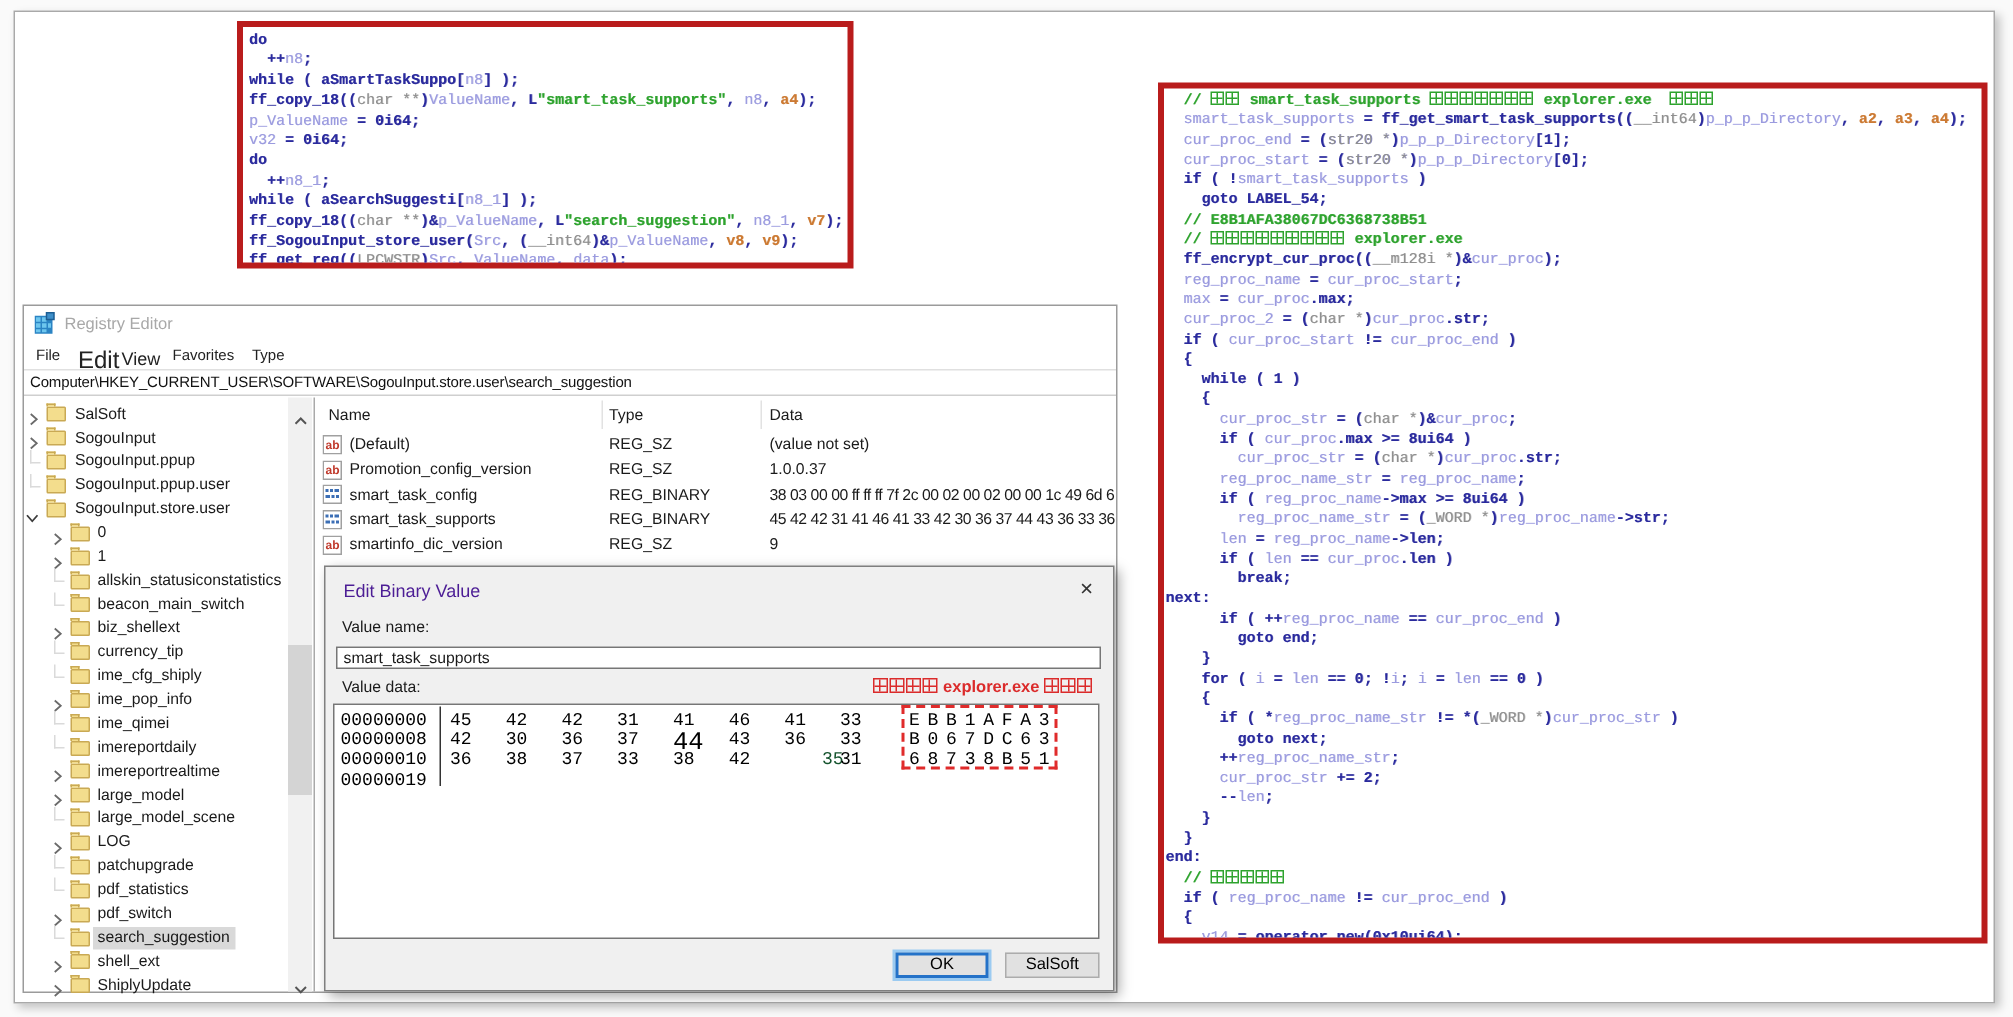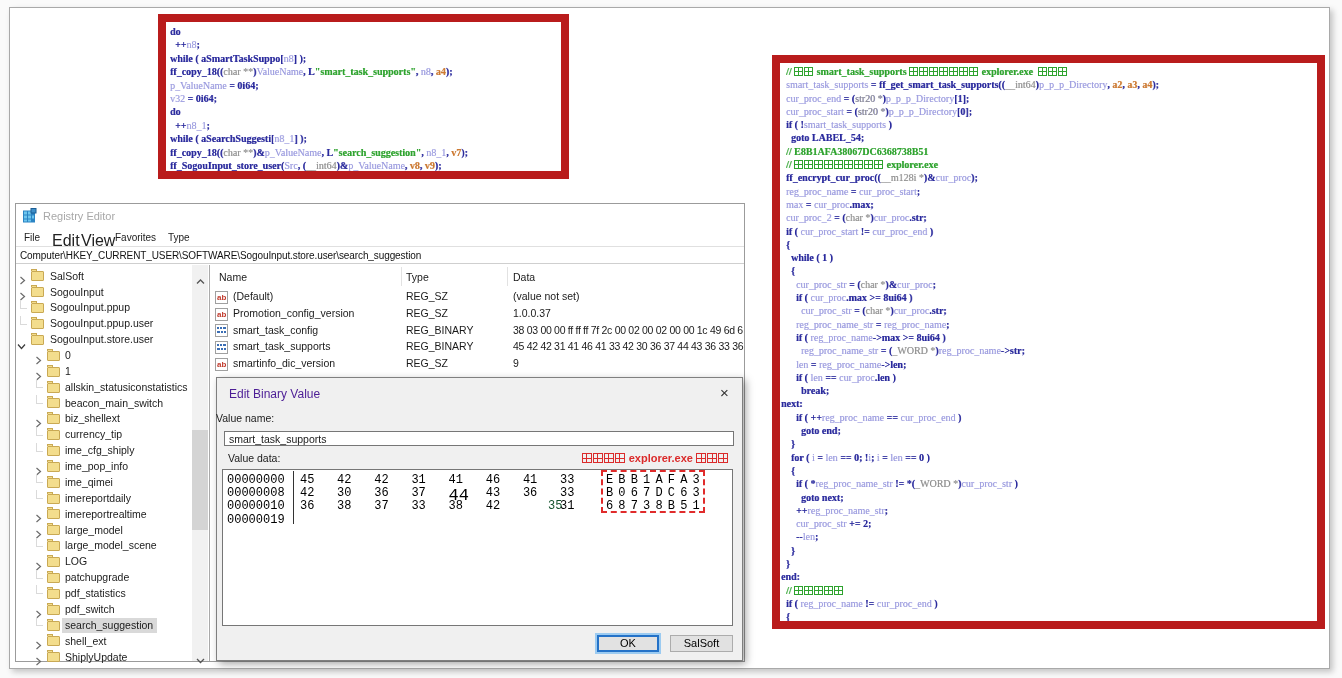--- a/index.html
+++ b/index.html
@@ -1,22 +1,22 @@
 <!DOCTYPE html>
 <html><head><meta charset="utf-8"><title>page</title>
 <style>
 html,body{margin:0;padding:0}
 body{width:1342px;height:678px;position:relative;background:#fafafa;
  font-family:"Liberation Sans",sans-serif;overflow:hidden;filter:blur(0.4px)}
 .abs{position:absolute}
 #card{left:9px;top:7px;width:1319px;height:660px;background:#fff;
  border:1px solid #a9a9a9;box-shadow:3px 3px 6px rgba(0,0,0,.22)}
 
-.codebox{background:#fff;border:8px solid #b91c1c;box-sizing:border-box;
- font-family:Liberation Serif, serif;font-size:10px;font-weight:700;
+.codebox{background:#fff;border:4px solid #b91c1c;box-sizing:border-box;
+ font-family:Liberation Mono, monospace;font-size:10px;font-weight:700;
  color:#2A2A9D;white-space:pre;overflow:hidden;text-shadow:0.4px 0.3px 0 rgba(42,42,157,0.55)}
 .codebox .v{text-shadow:0.4px 0.3px 0 rgba(155,155,223,0.55)}
 .codebox .c,.codebox .g{text-shadow:0.4px 0.3px 0 rgba(46,163,46,0.55)}
 .codebox .y{text-shadow:0.4px 0.3px 0 rgba(143,143,143,0.55)}
 .codebox .o{text-shadow:0.4px 0.3px 0 rgba(204,122,51,0.55)}
 #box1{left:158px;top:14px;width:411px;height:165px;line-height:13.4px;padding:3px 0 0 4px}
 #box2{left:772px;top:55px;width:553px;height:574px;line-height:13.3px;padding:2px 0 0 1px}
 .v{color:#9B9BDF;font-weight:400}
 .g{color:#2EA32E}
 .c{color:#2EA32E}
@@ -56,21 +56,21 @@
       <rect x="9" y="7.5" width="2" height="3"></rect>
 <rect x="1" y="11.5" width="3" height="2"></rect>
       <rect x="5" y="11.5" width="3" height="2"></rect>
 </g>
 <rect x="7.5" y="0" width="6" height="5.5" fill="#1c5e94"></rect>
 <rect x="8.5" y="1" width="4" height="3.5" fill="#3e8fc9"></rect>
 </svg>
 <div class="abs" style="left:43px;top:210px;font-size:11px;color:#a8a8a8">Registry Editor</div>
 <div class="abs" style="left:24px;top:232px;font-size:10px;color:#222">File</div>
 <div class="abs" style="left:52px;top:232px;font-size:16px;color:#222">Edit</div>
-<div class="abs" style="left:81px;top:232px;font-size:16px;color:#222">View</div>
+<div class="abs" style="left:81px;top:232px;font-size:12px;color:#222">View</div>
 <div class="abs" style="left:115px;top:232px;font-size:10px;color:#222">Favorites</div>
 <div class="abs" style="left:168px;top:232px;font-size:10px;color:#222">Type</div>
 <div class="abs" style="left:16px;top:246px;width:728px;height:18px;background:#fff;border-top:1px solid #e0e0e0;border-bottom:1px solid #cfcfcf;box-sizing:border-box"></div>
 <div class="abs" style="left:20px;top:250px;font-size:10px;letter-spacing:-0.1px;color:#111">Computer\HKEY_CURRENT_USER\SOFTWARE\SogouInput.store.user\search_suggestion</div>
 <div class="abs" style="left:19px;top:271.4px;width:8px;height:9px"><svg width="7" height="9" viewBox="0 0 7 9">
       <path d="M1.5 1 L5.5 4.5 L1.5 8" stroke="#6b6b6b" stroke-width="1.2" fill="none"></path>
     </svg></div>
 <div class="abs" style="left:31px;top:271.4px;width:13px;height:10px;background:#f3dd8d;border:1px solid #c9a954;border-radius:1px;box-sizing:border-box"></div>
 <div class="abs" style="left:31px;top:269.4px;width:6px;height:2px;background:#f3dd8d;border:1px solid #c9a954;border-bottom:none;box-sizing:border-box"></div>
 <div class="abs wtxt" style="left:50px;top:269.6px">SalSoft</div>
@@ -254,21 +254,21 @@
 <div class="abs" style="left:215px;top:356.8px;width:13px;height:13px"><svg width="13" height="13" viewBox="0 0 13 13">
       <rect x="0.5" y="0.5" width="12" height="12" fill="#fff" stroke="#a0a0a0"></rect>
       <text x="2" y="9" font-size="8" font-weight="bold" fill="#c0392b" font-family="Liberation Sans">ab</text>
     </svg></div>
 <div class="abs wtxt" style="left:233px;top:356.9px">smartinfo_dic_version</div>
 <div class="abs wtxt" style="left:406px;top:356.9px">REG_SZ</div>
 <div class="abs wtxt" style="left:513px;top:356.9px;width:231px;overflow:hidden;height:13px">9</div>
 <div class="abs" id="dlg"></div>
 <div class="abs" style="left:229px;top:387px;font-size:12px;color:#4c1d95">Edit Binary Value</div>
 <div class="abs" style="left:720px;top:384px;font-size:15px;color:#333;font-weight:400">×</div>
-<div class="abs wtxt" style="left:216px;top:412px">Value name:</div>
+<div class="abs wtxt" style="left:228px;top:412px">Value name:</div>
 <div class="abs" style="left:224px;top:431px;width:510px;height:15px;background:#fff;border:1px solid #767676;box-sizing:border-box"></div>
 <div class="abs wtxt" style="left:229px;top:433px">smart_task_supports</div>
 <div class="abs wtxt" style="left:228px;top:452px">Value data:</div>
 <div class="abs" style="left:560px;top:452px;width:169px;text-align:right;font-size:11px;font-weight:700;color:#DB2B2B;white-space:nowrap"><i class="cjr"></i><i class="cjr"></i><i class="cjr"></i><i class="cjr"></i> explorer.exe <i class="cjr"></i><i class="cjr"></i><i class="cjr"></i></div>
 <div class="abs" style="left:222px;top:469px;width:511px;height:157px;background:#fff;border:1px solid #767676;box-sizing:border-box"></div>
 <div class="abs mono" style="left:227px;top:472.5px;font-size:12px;color:#000">00000000</div>
 <div class="abs mono" style="left:300.0px;top:472.5px;font-size:12px;color:#000">45</div>
 <div class="abs mono" style="left:337.1px;top:472.5px;font-size:12px;color:#000">42</div>
 <div class="abs mono" style="left:374.3px;top:472.5px;font-size:12px;color:#000">42</div>
 <div class="abs mono" style="left:411.4px;top:472.5px;font-size:12px;color:#000">31</div>

